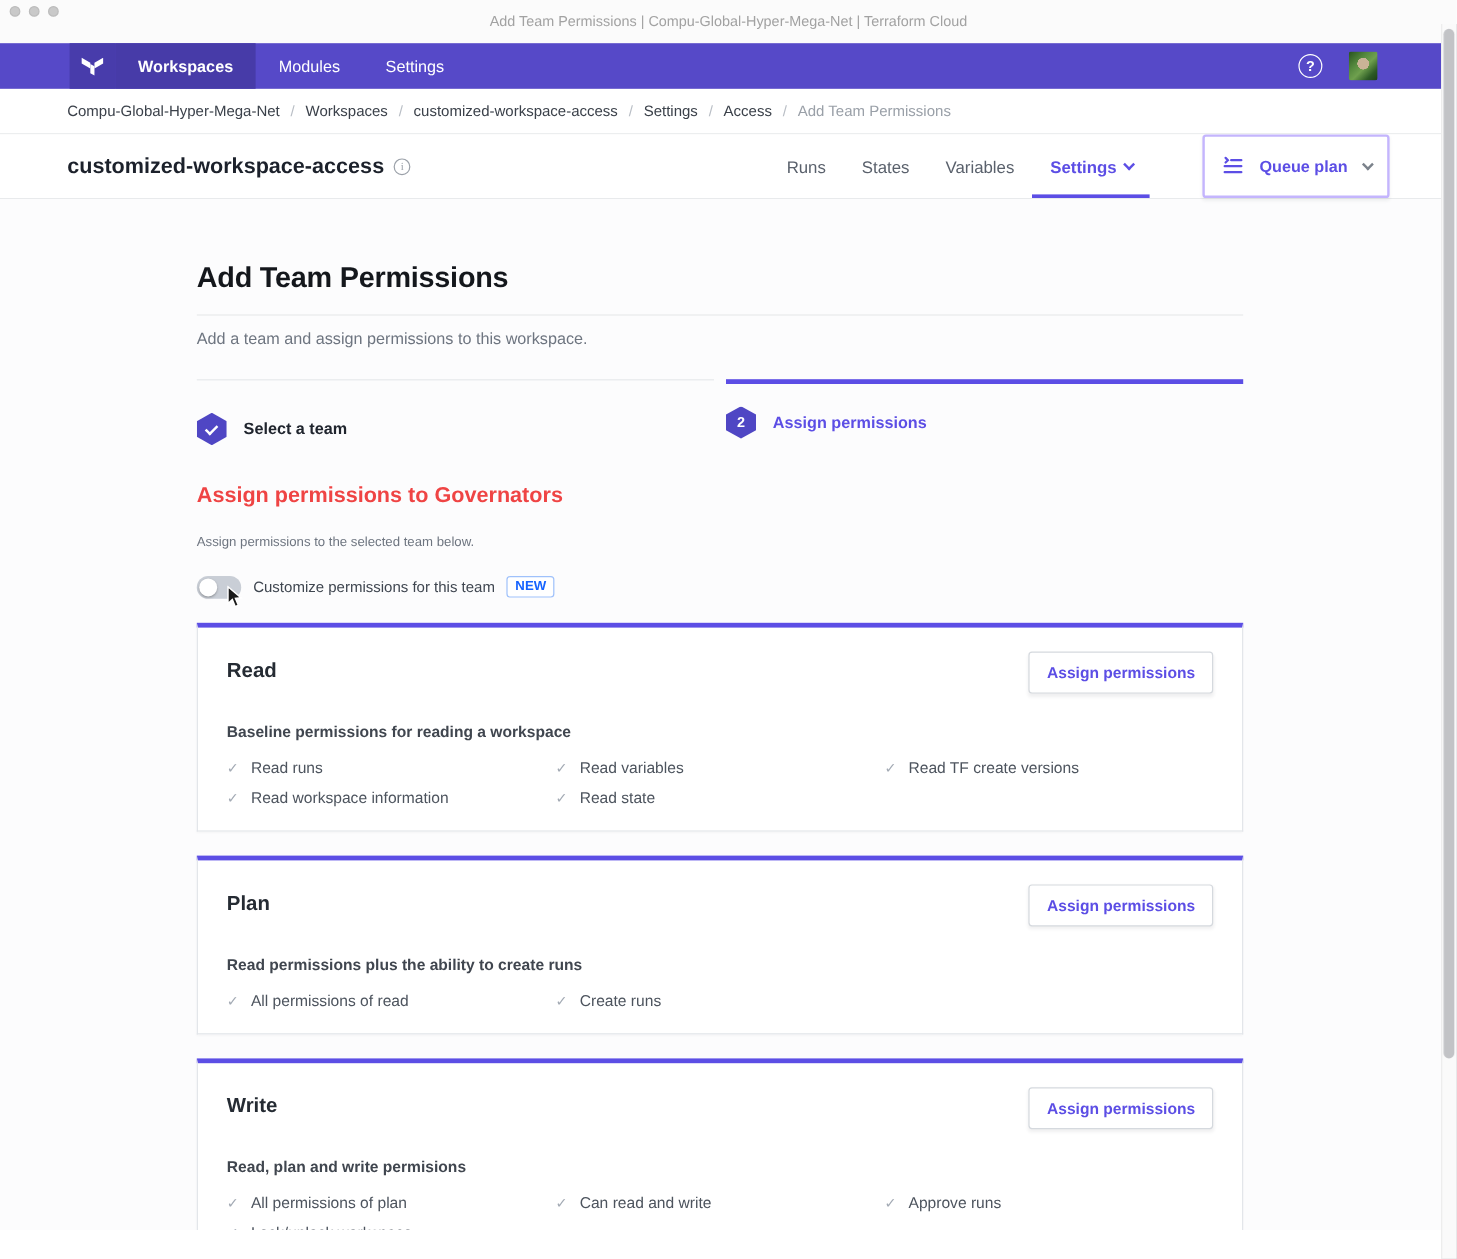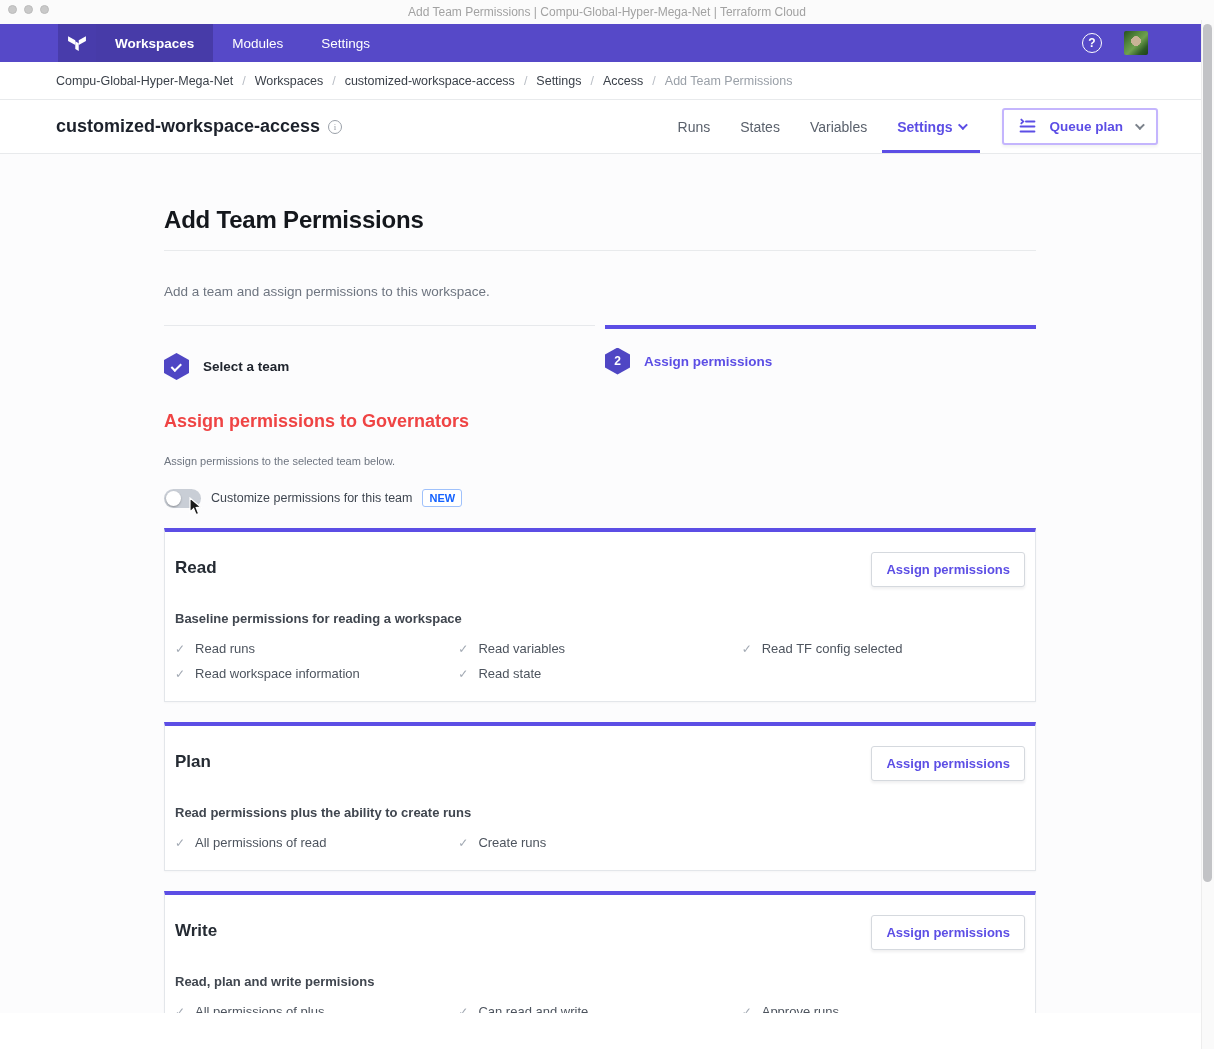--- a/index.html
+++ b/index.html
@@ -1,20 +1,20 @@
 <!DOCTYPE html>
 <html><head>
 <meta charset="utf-8">
 <style>
   * { box-sizing: border-box; margin: 0; padding: 0; }
   html,body { width:1214px; height:1049px; overflow:hidden; background:#fff;
     font-family:"Liberation Sans", sans-serif; }
 
   
-  .titlebar { height:24px; background:#fbfbfb; position:relative;
+  .titlebar { height:36px; background:#fbfbfb; position:relative;
     display:flex; align-items:center; justify-content:center; }
   .traffic { position:absolute; left:8px; top:5px; display:flex; gap:7px; }
   .traffic span { width:9px; height:9px; border-radius:50%; background:#c9c9c9; border:1px solid #bcbcbc; }
   .win-title { font-size:12px; color:#a2a2a2; }
 
   
   .appnav { height:38px; background:#5649c8; display:flex; align-items:stretch; padding-left:58px; position:relative; }
   .logo-box { width:38px; background:#483cab; display:flex; align-items:center; justify-content:center; cursor:pointer; }
   .nav-left { display:flex; align-items:stretch; }
   .org-switch { display:flex; align-items:center; gap:8px; color:#fff; font-size:13.5px; padding:0 22px; cursor:pointer; }
@@ -35,41 +35,41 @@
   .crumb.current { color:#9aa0a8; cursor:default; }
   .crumb-sep { color:#b9bec5; margin:0 9px; }
 
   
   .wsheader { height:54px; background:#fff; border-bottom:1px solid #e8eaec;
     display:flex; align-items:center; padding:0 56px 0 56px; }
   .ws-title-wrap { display:flex; align-items:center; gap:8px; }
   .ws-title { font-size:18px; font-weight:bold; color:#1c212b; }
   .info-icon { width:14px; height:14px; border:1px solid #9aa0a8; border-radius:50%;
     color:#9aa0a8; font-size:9px; display:inline-flex; align-items:center; justify-content:center; font-family:"Liberation Serif", serif; cursor:pointer; }
-  .ws-right { margin-left:auto; display:flex; align-items:center; height:100%; }
+  .ws-right { margin-left:auto; display:flex; height:100%;gap:22px; }
   .ws-tabs { display:flex; align-items:stretch; height:100%; }
   .ws-tab { display:flex; align-items:center; gap:6px; padding:0 15px; font-size:14px;
     color:#5a616c; cursor:pointer; border-bottom:3px solid transparent; border-top:3px solid transparent; }
   .ws-tab.active { color:#5c4ee5; font-weight:bold; border-bottom-color:#5c4ee5; }
   .chev { width:7px; height:7px; border-right:2px solid currentColor; border-bottom:2px solid currentColor;
     transform:rotate(45deg) translateY(-2px); display:inline-block; }
   .ws-tab .chev { color:#6a7077; }
   .ws-tab.active .chev { color:#5c4ee5; }
   .queue-btn { margin-left:22px; display:flex; align-items:center; gap:12px; background:#fff;
     border:2px solid #c4b5fd; border-radius:3px; padding:8px 14px; cursor:pointer;
     box-shadow:0 2px 3px rgba(25,30,40,0.06); }
   .queue-btn .qlabel { color:#5c4ee5; font-weight:bold; font-size:13.5px; }
   .queue-btn .chev { color:#7b828b; }
 
   
   .main { background:#fcfcfd; height:859px; overflow:hidden; }
   .container { width:872px; margin-left:164px; padding-top:52px; }
   h1.page-title { font-size:24px; color:#14171c; letter-spacing:-0.2px;
     padding-bottom:16px; border-bottom:1px solid #e8eaec; }
-  .page-intro { margin-top:33px; font-size:13.5px; color:#6e7580; }
+  .page-intro { margin-top:12px; font-size:13.5px; color:#6e7580; }
 
   .steps { display:grid; grid-template-columns:1fr 1fr; column-gap:10px; margin-top:26px; }
   .step { padding-top:13px; border-top:4px solid transparent; display:flex; align-items:center; gap:14px; }
   .step.done { border-top:1px solid #e7e9ec; padding-top:27px; }
   .step.active { border-top-color:#5c4ee5; }
   .hex { width:25px; height:27px; background:#4f46c4;
     clip-path:polygon(50% 0,100% 26%,100% 74%,50% 100%,0 74%,0 26%);
     display:flex; align-items:center; justify-content:center; color:#fff; font-size:12px; font-weight:bold;
     filter:drop-shadow(0 2px 2px rgba(60,60,120,0.35)); }
   .step-label { font-size:13.5px; font-weight:bold; color:#20252e; }
@@ -83,21 +83,21 @@
   .toggle-row { margin-top:21px; display:flex; align-items:center; gap:10px; position:relative; height:20px; }
   .toggle { width:37px; height:19px; border-radius:10px; background:#c9ced6; position:relative; cursor:pointer; flex:0 0 auto; }
   .toggle .knob { position:absolute; left:2px; top:2px; width:15px; height:15px; border-radius:50%;
     background:#fff; box-shadow:0 1px 2px rgba(0,0,0,0.3); }
   .toggle-label { font-size:12.5px; color:#3f4650; }
   .new-badge { font-size:11px; font-weight:bold; color:#1563ff; border:1px solid #9fc1fb;
     border-radius:3px; padding:2px 6px 2px; background:#fff; }
   .cursor { position:absolute; left:25px; top:9px; pointer-events:none; }
 
   .perm-card { margin-top:20px; background:#fff; border:1px solid #e3e6ea; border-top:4px solid #5c4ee5;
-    padding:20px 10px 20px; box-shadow:0 1px 2px rgba(20,25,35,0.03); }
+    padding:20px 24px 20px; box-shadow:0 1px 2px rgba(20,25,35,0.03); }
   .perm-card:first-of-type { margin-top:20px; }
   .card-head { display:flex; justify-content:space-between; align-items:flex-start; }
   .card-title { font-size:17px; font-weight:bold; color:#252b33; margin-top:6px; }
   .assign-btn { font-family:inherit; font-size:13px; font-weight:bold; color:#5c4ee5; background:#fff;
     border:1px solid #d5d9de; border-radius:3px; padding:9px 14px; cursor:pointer;
     box-shadow:0 2px 3px rgba(25,30,40,0.07); }
   .card-subtitle { margin-top:24px; font-size:13px; font-weight:bold; color:#40464f; }
   .perm-grid { display:grid; grid-template-columns:1fr 1fr 1fr; row-gap:10px; margin-top:15px; }
   .perm-item { display:flex; align-items:baseline; gap:10px; font-size:13px; color:#4d545e; }
   .check { color:#a3aab4; font-size:12px; }
@@ -232,21 +232,21 @@
     <span>Read runs</span>
   </div>
 
   <div class="perm-item">
     <span class="check">✓</span>
     <span>Read variables</span>
   </div>
 
   <div class="perm-item">
     <span class="check">✓</span>
-    <span>Read TF config selected</span>
+    <span>Read TF create versions</span>
   </div>
 
   <div class="perm-item">
     <span class="check">✓</span>
     <span>Read workspace information</span>
   </div>
 
   <div class="perm-item">
     <span class="check">✓</span>
     <span>Read state</span>
@@ -275,21 +275,21 @@
 
   <section class="perm-card">
     <div class="card-head">
       <h3 class="card-title">Write</h3>
       <button class="assign-btn">Assign permissions</button>
     </div>
     <div class="card-subtitle">Read, plan and write permisions</div>
     <div class="perm-grid">
   <div class="perm-item">
     <span class="check">✓</span>
-    <span>All permissions of plus</span>
+    <span>All permissions of plan</span>
   </div>
 
   <div class="perm-item">
     <span class="check">✓</span>
     <span>Can read and write</span>
   </div>
 
   <div class="perm-item">
     <span class="check">✓</span>
     <span>Approve runs</span>

